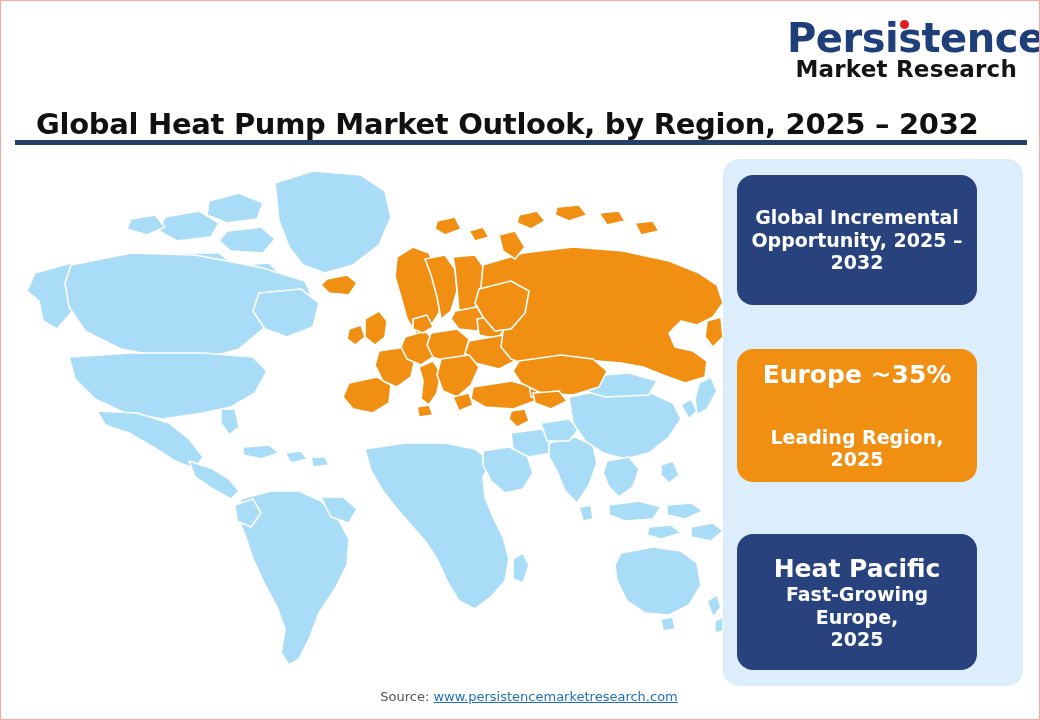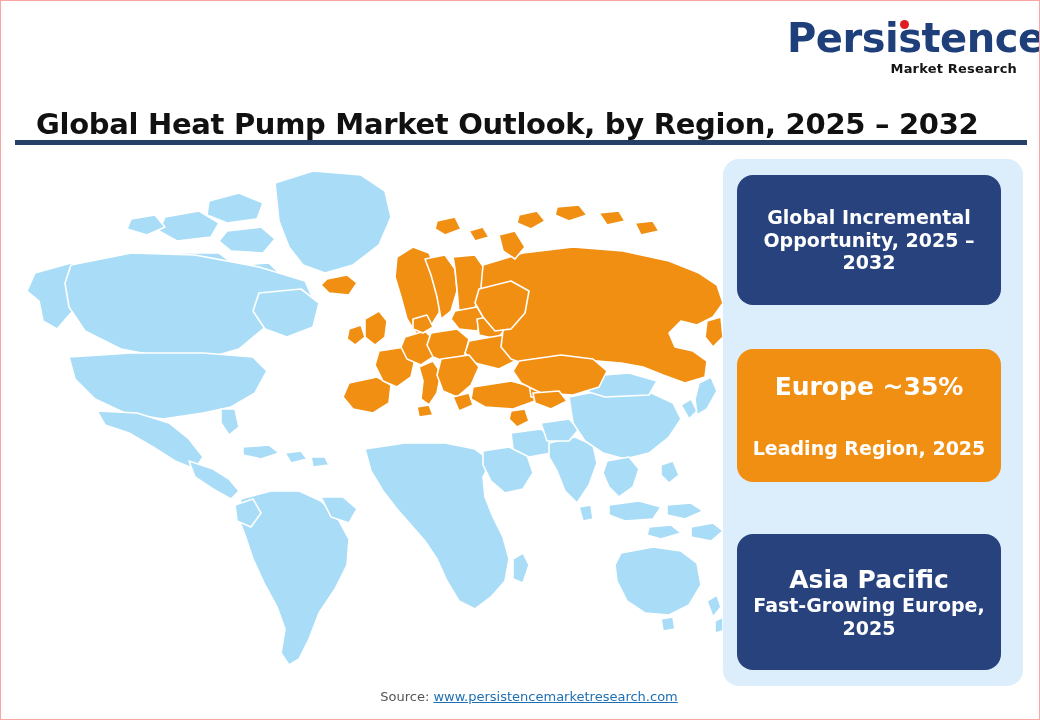--- a/index.html
+++ b/index.html
@@ -34,21 +34,21 @@
     font-weight: bold;
     font-size: 40px;
     letter-spacing: -0.5px;
     color: #1f3f7a;
     line-height: 42px;
     white-space: nowrap;
   }
   #logo-sub {
     font-family: "DejaVu Sans", sans-serif;
     font-weight: bold;
-    font-size: 13px;
+    font-size: 23px;
     color: #141414;
     line-height: 20px;
     letter-spacing: 0.2px;
     white-space: nowrap;
   }
   .logo-dot {
     position: absolute;
     left: 113px;
     top: 3px;
     width: 9px;
@@ -98,21 +98,21 @@
     left: 722px;
     top: 158px;
     width: 300px;
     height: 527px;
     background: #dceefb;
     border-radius: 16px;
   }
   .card {
     position: absolute;
     left: 14px;
-    width: 264px;
+    width: 240px;
     border-radius: 16px;
     box-sizing: border-box;
     display: flex;
     flex-direction: column;
     align-items: center;
     justify-content: center;
     text-align: center;
     padding: 6px 10px;
   }
   .card-navy { background: #27427c; }
@@ -311,21 +311,21 @@
       <div class="card-line line-sm">Global Incremental</div>
       <div class="card-line line-sm">Opportunity, 2025 – 2032</div>
     </div>
 
     <div class="card card-orange" id="card-2">
       <div class="card-line line-lg">Europe ~35%</div>
       <div class="card-line line-sm">Leading Region, 2025</div>
     </div>
 
     <div class="card card-navy" id="card-3">
-      <div class="card-line line-lg">Asia Pacific</div>
+      <div class="card-line line-lg">Heat Pacific</div>
       <div class="card-line line-sm">Fast-Growing Europe,</div>
       <div class="card-line line-sm">2025</div>
     </div>
 
   </div>
 
   <div id="source">
     <span>Source: </span><span id="source-link">www.persistencemarketresearch.com</span>
   </div>
 

